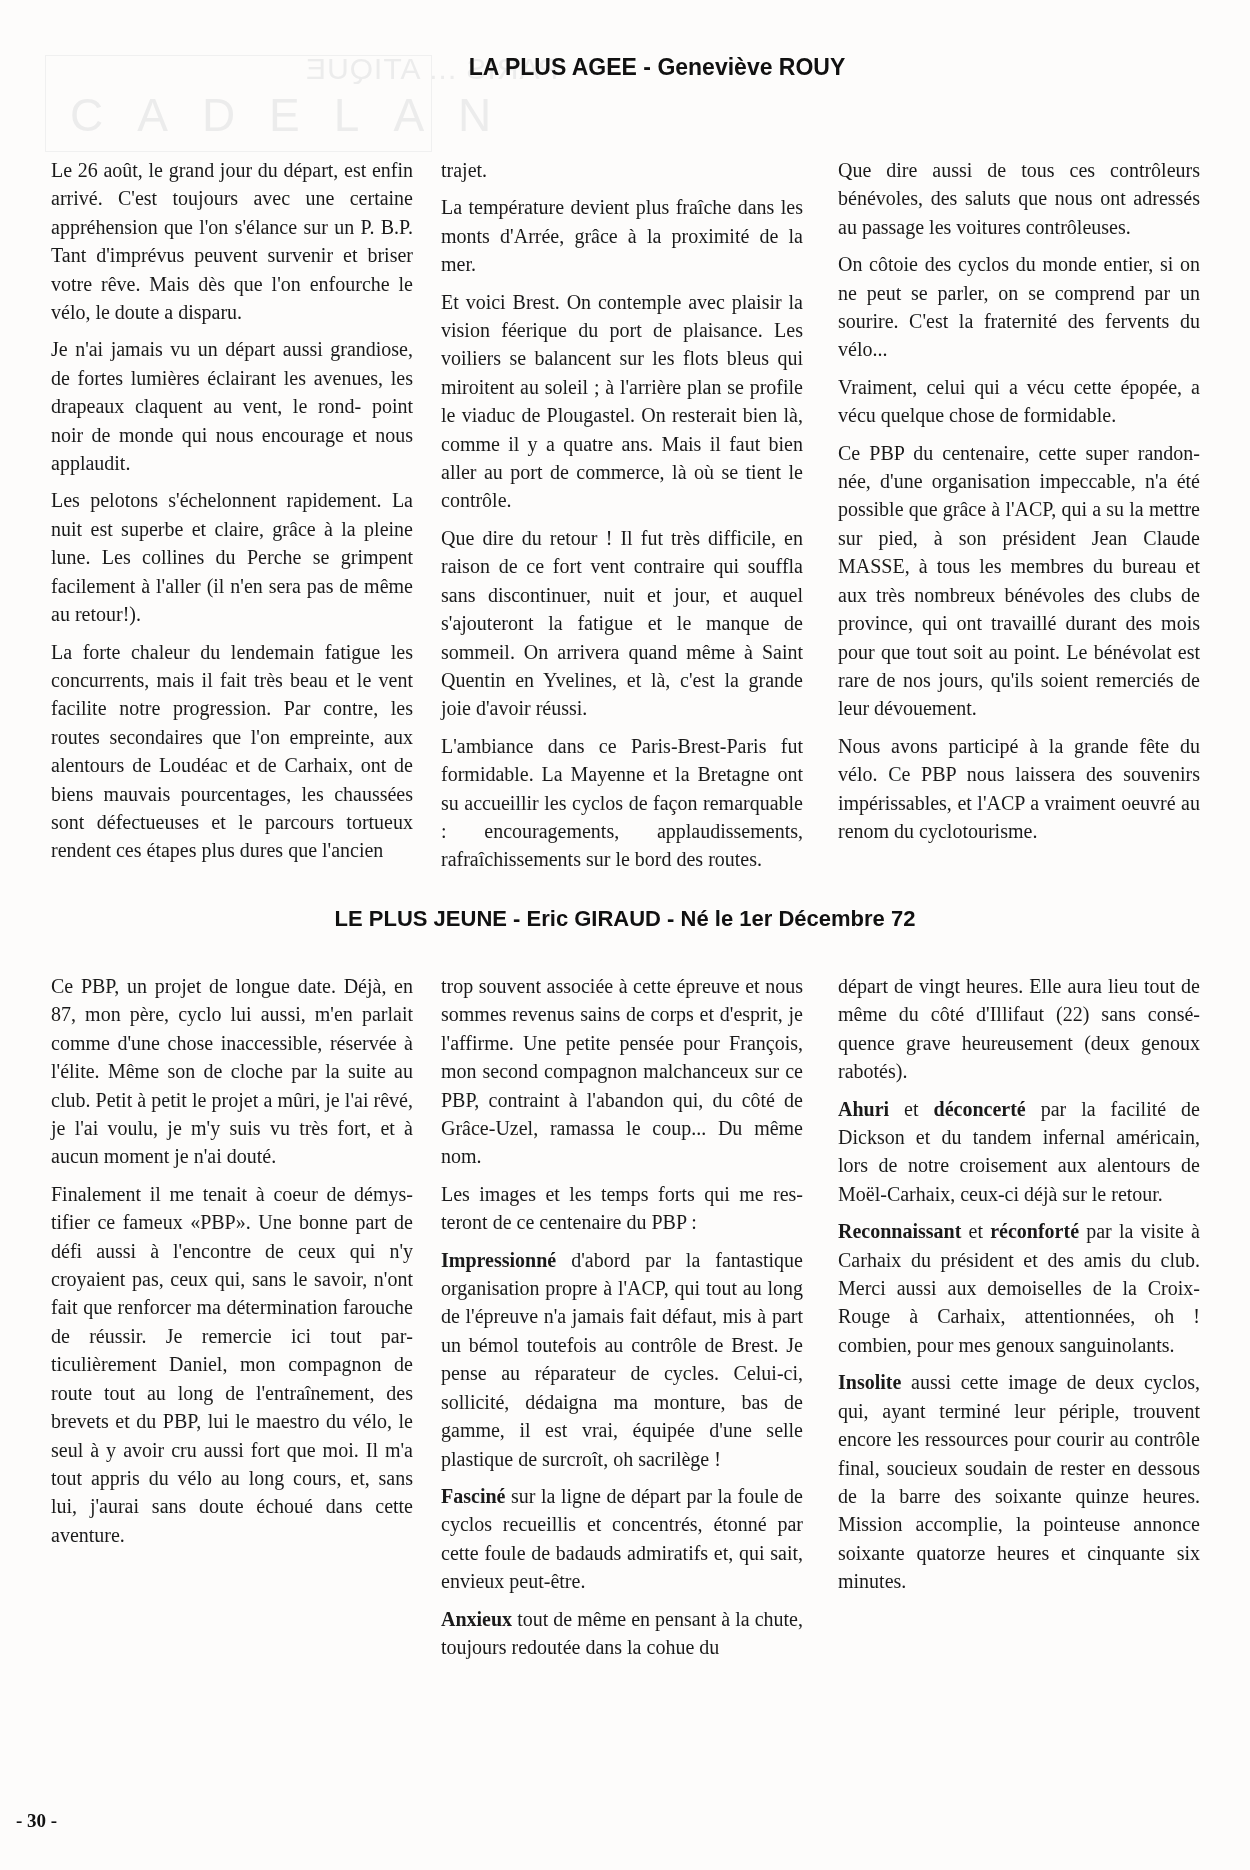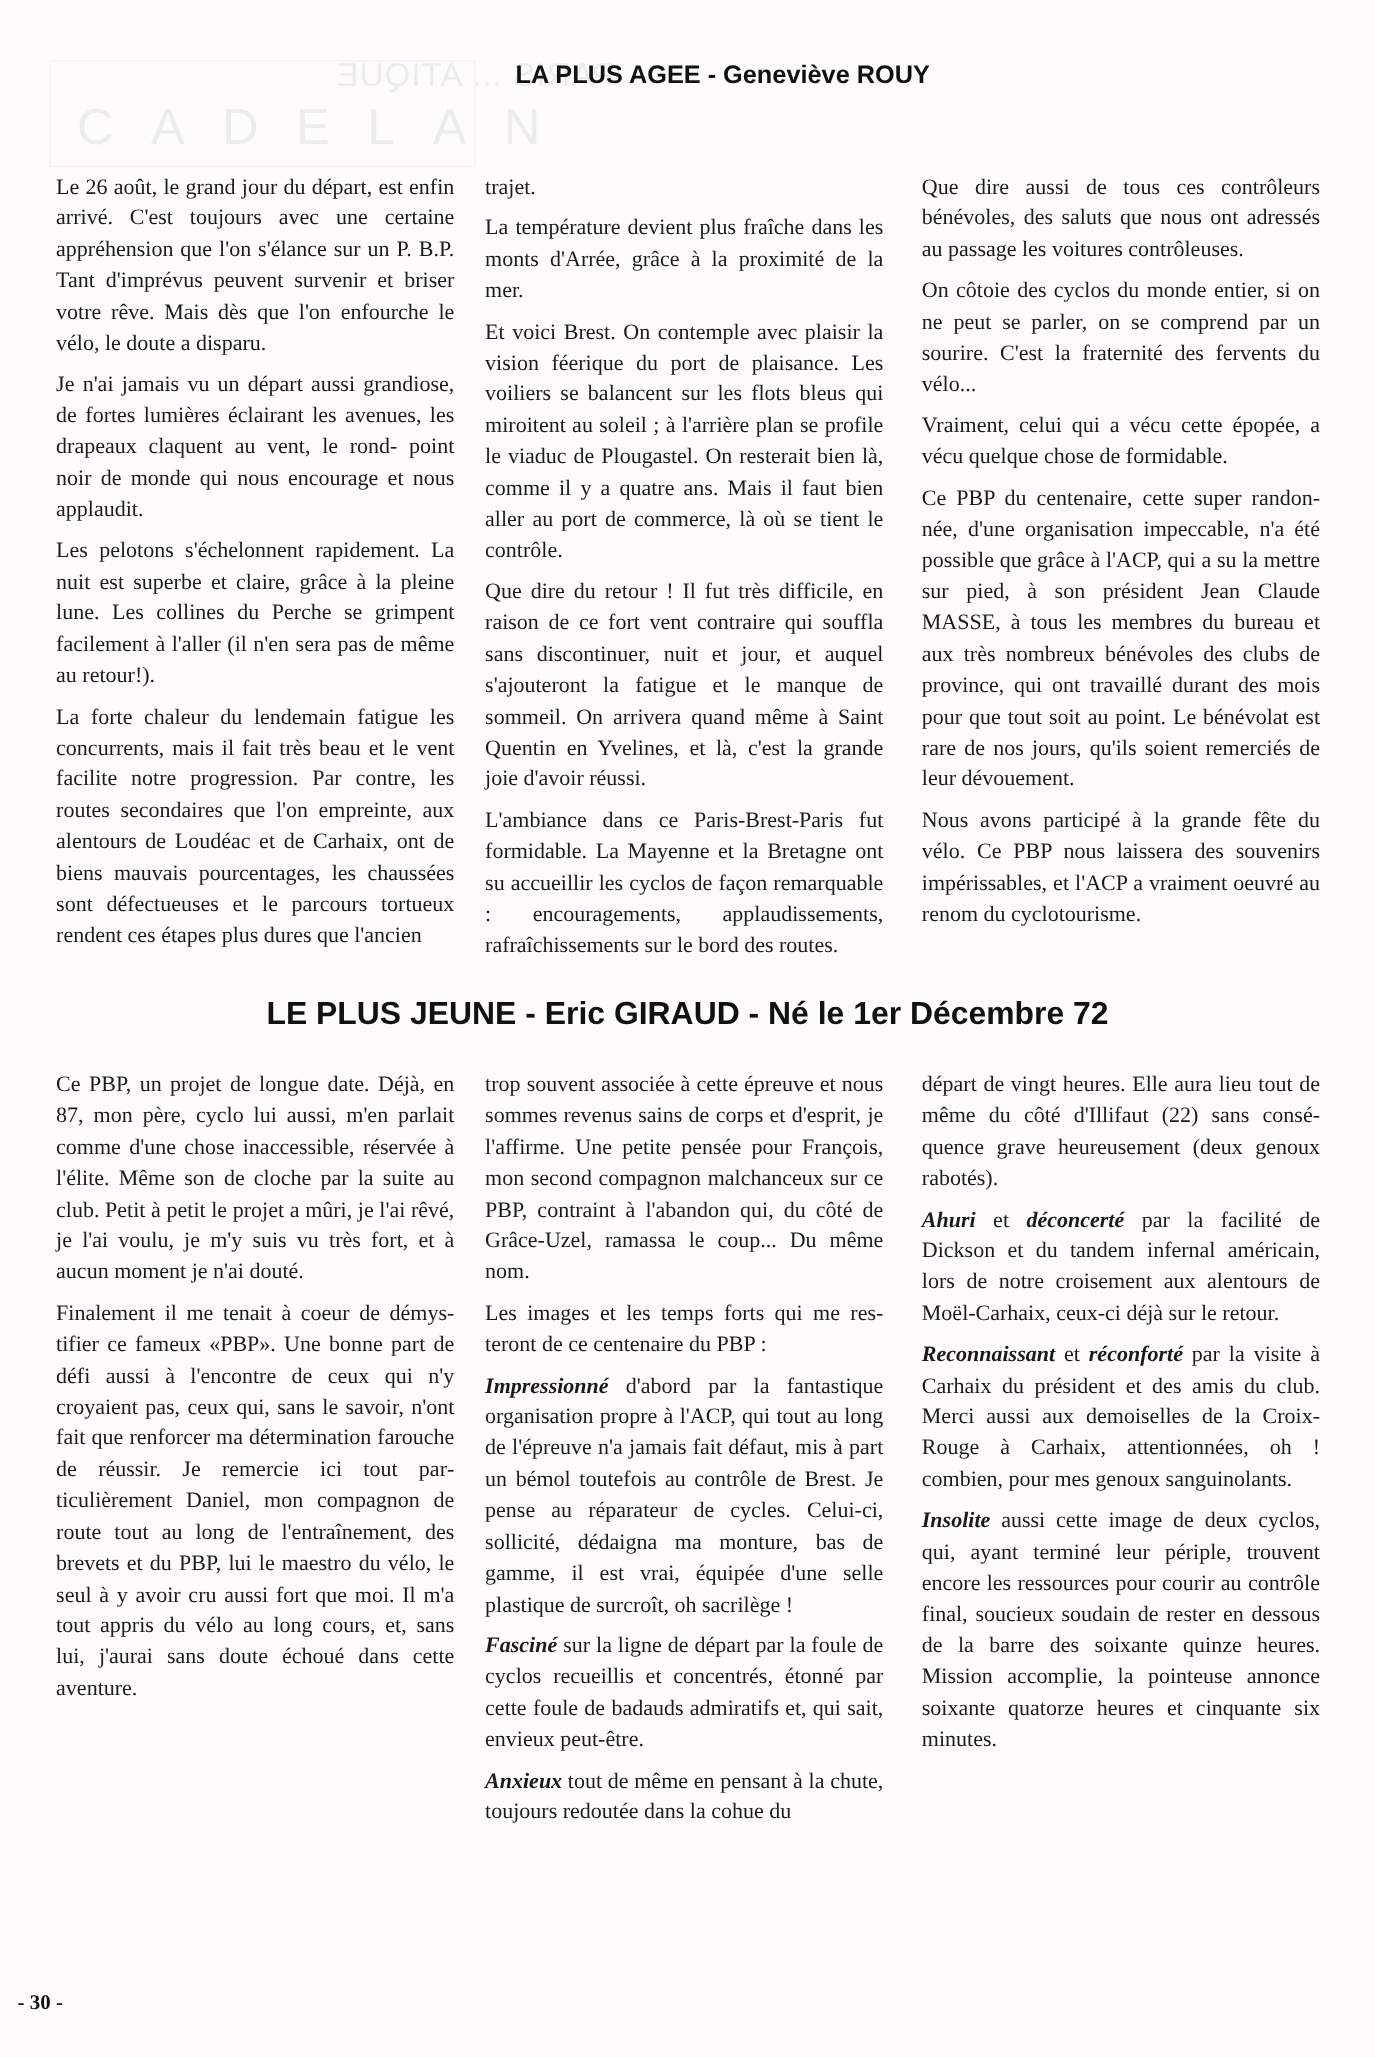--- a/index.html
+++ b/index.html
@@ -30,37 +30,37 @@
     .heading {
       position: absolute;
       left: 0; width: 1250px;
       text-align: center;
       font-family: "Liberation Sans", sans-serif;
       font-weight: bold;
       color: #111;
       margin: 0;
     }
     .heading-1 { top: 54px; font-size: 23px; left: 0; width: 1250px; padding-left: 32px; }
-    .heading-2 { top: 906px; font-size: 29px; }
+    .heading-2 { top: 906px; font-size: 22px; }
     .col {
       position: absolute;
       width: 362px;
       font-size: 20px;
       line-height: 28.4px;
       text-align: justify;
       hyphens: manual;
     }
     .col p { margin: 0 0 9px 0; }
     .col p:last-child { margin-bottom: 0; }
     .c1 { left: 51px; }
     .c2 { left: 441px; }
     .c3 { left: 838px; }
     .s1 { top: 156px; }
     .s2 { top: 972px; }
-    b { font-weight: bold; font-style: italic; }
+    b { font-weight: bold; }
     .page-number {
       position: absolute;
       top: 1810px; left: 0; width: 1250px;
       font-family: "Liberation Serif", serif;
       font-weight: bold;
       font-size: 19px;
       color: #111;
       margin-left: 16px;
     }
   </style>

